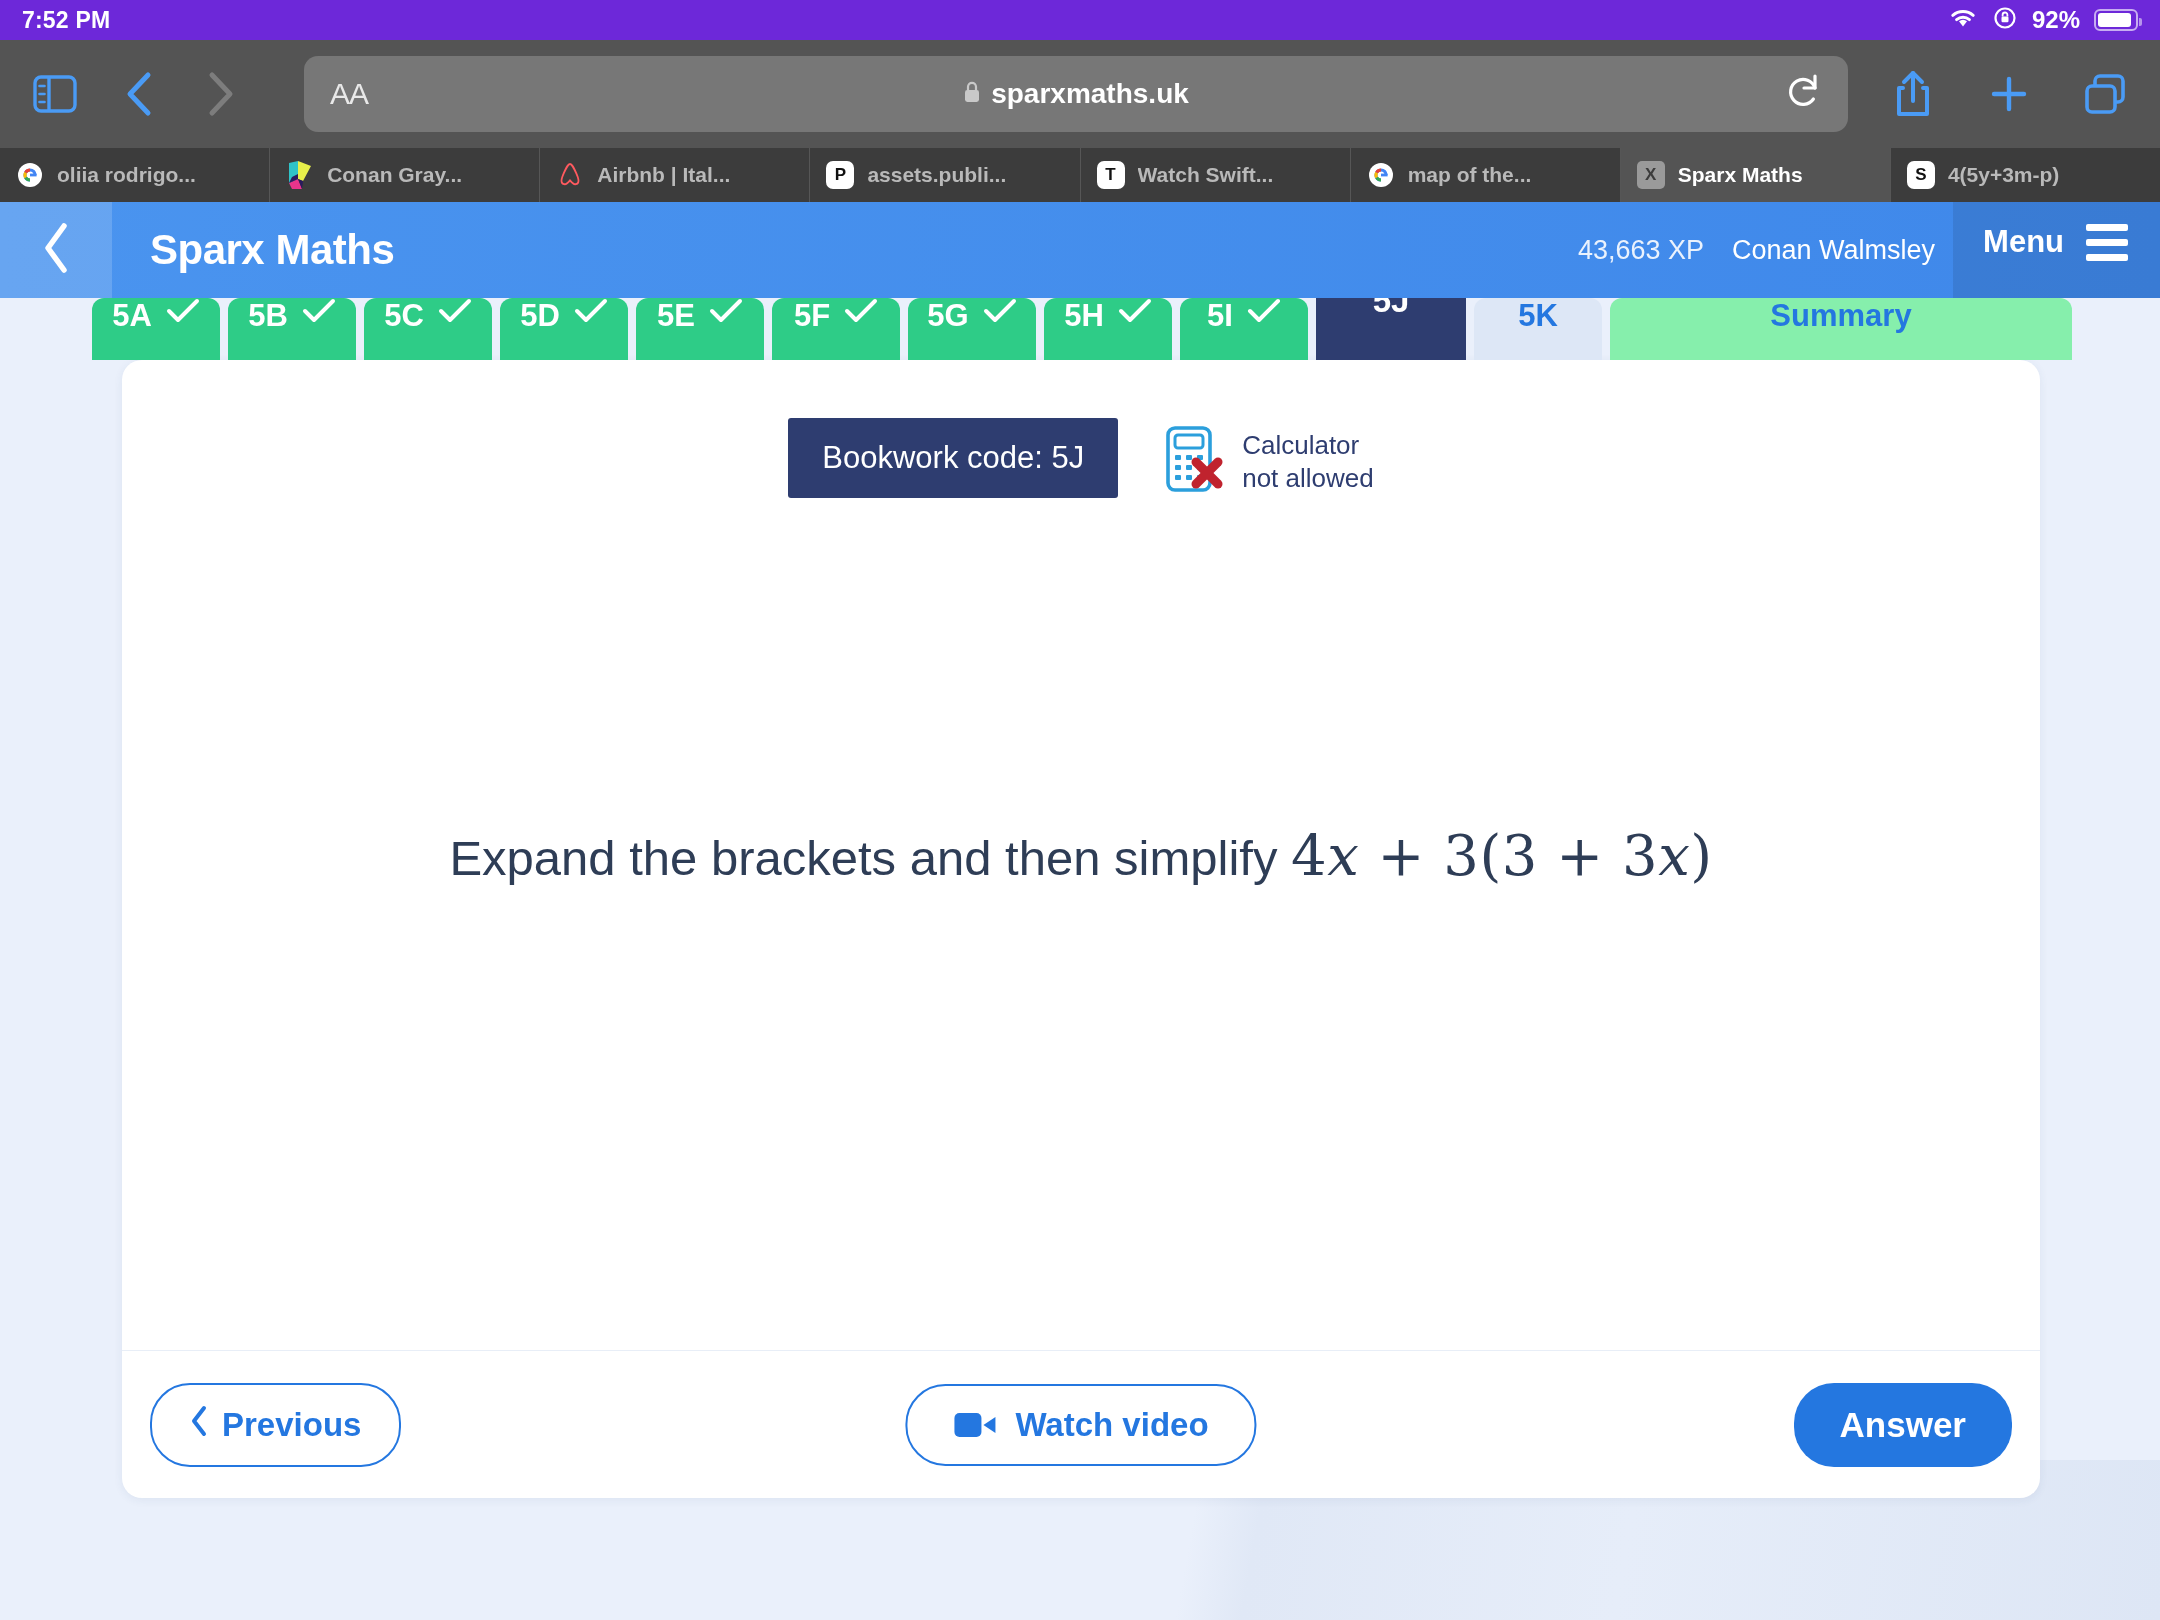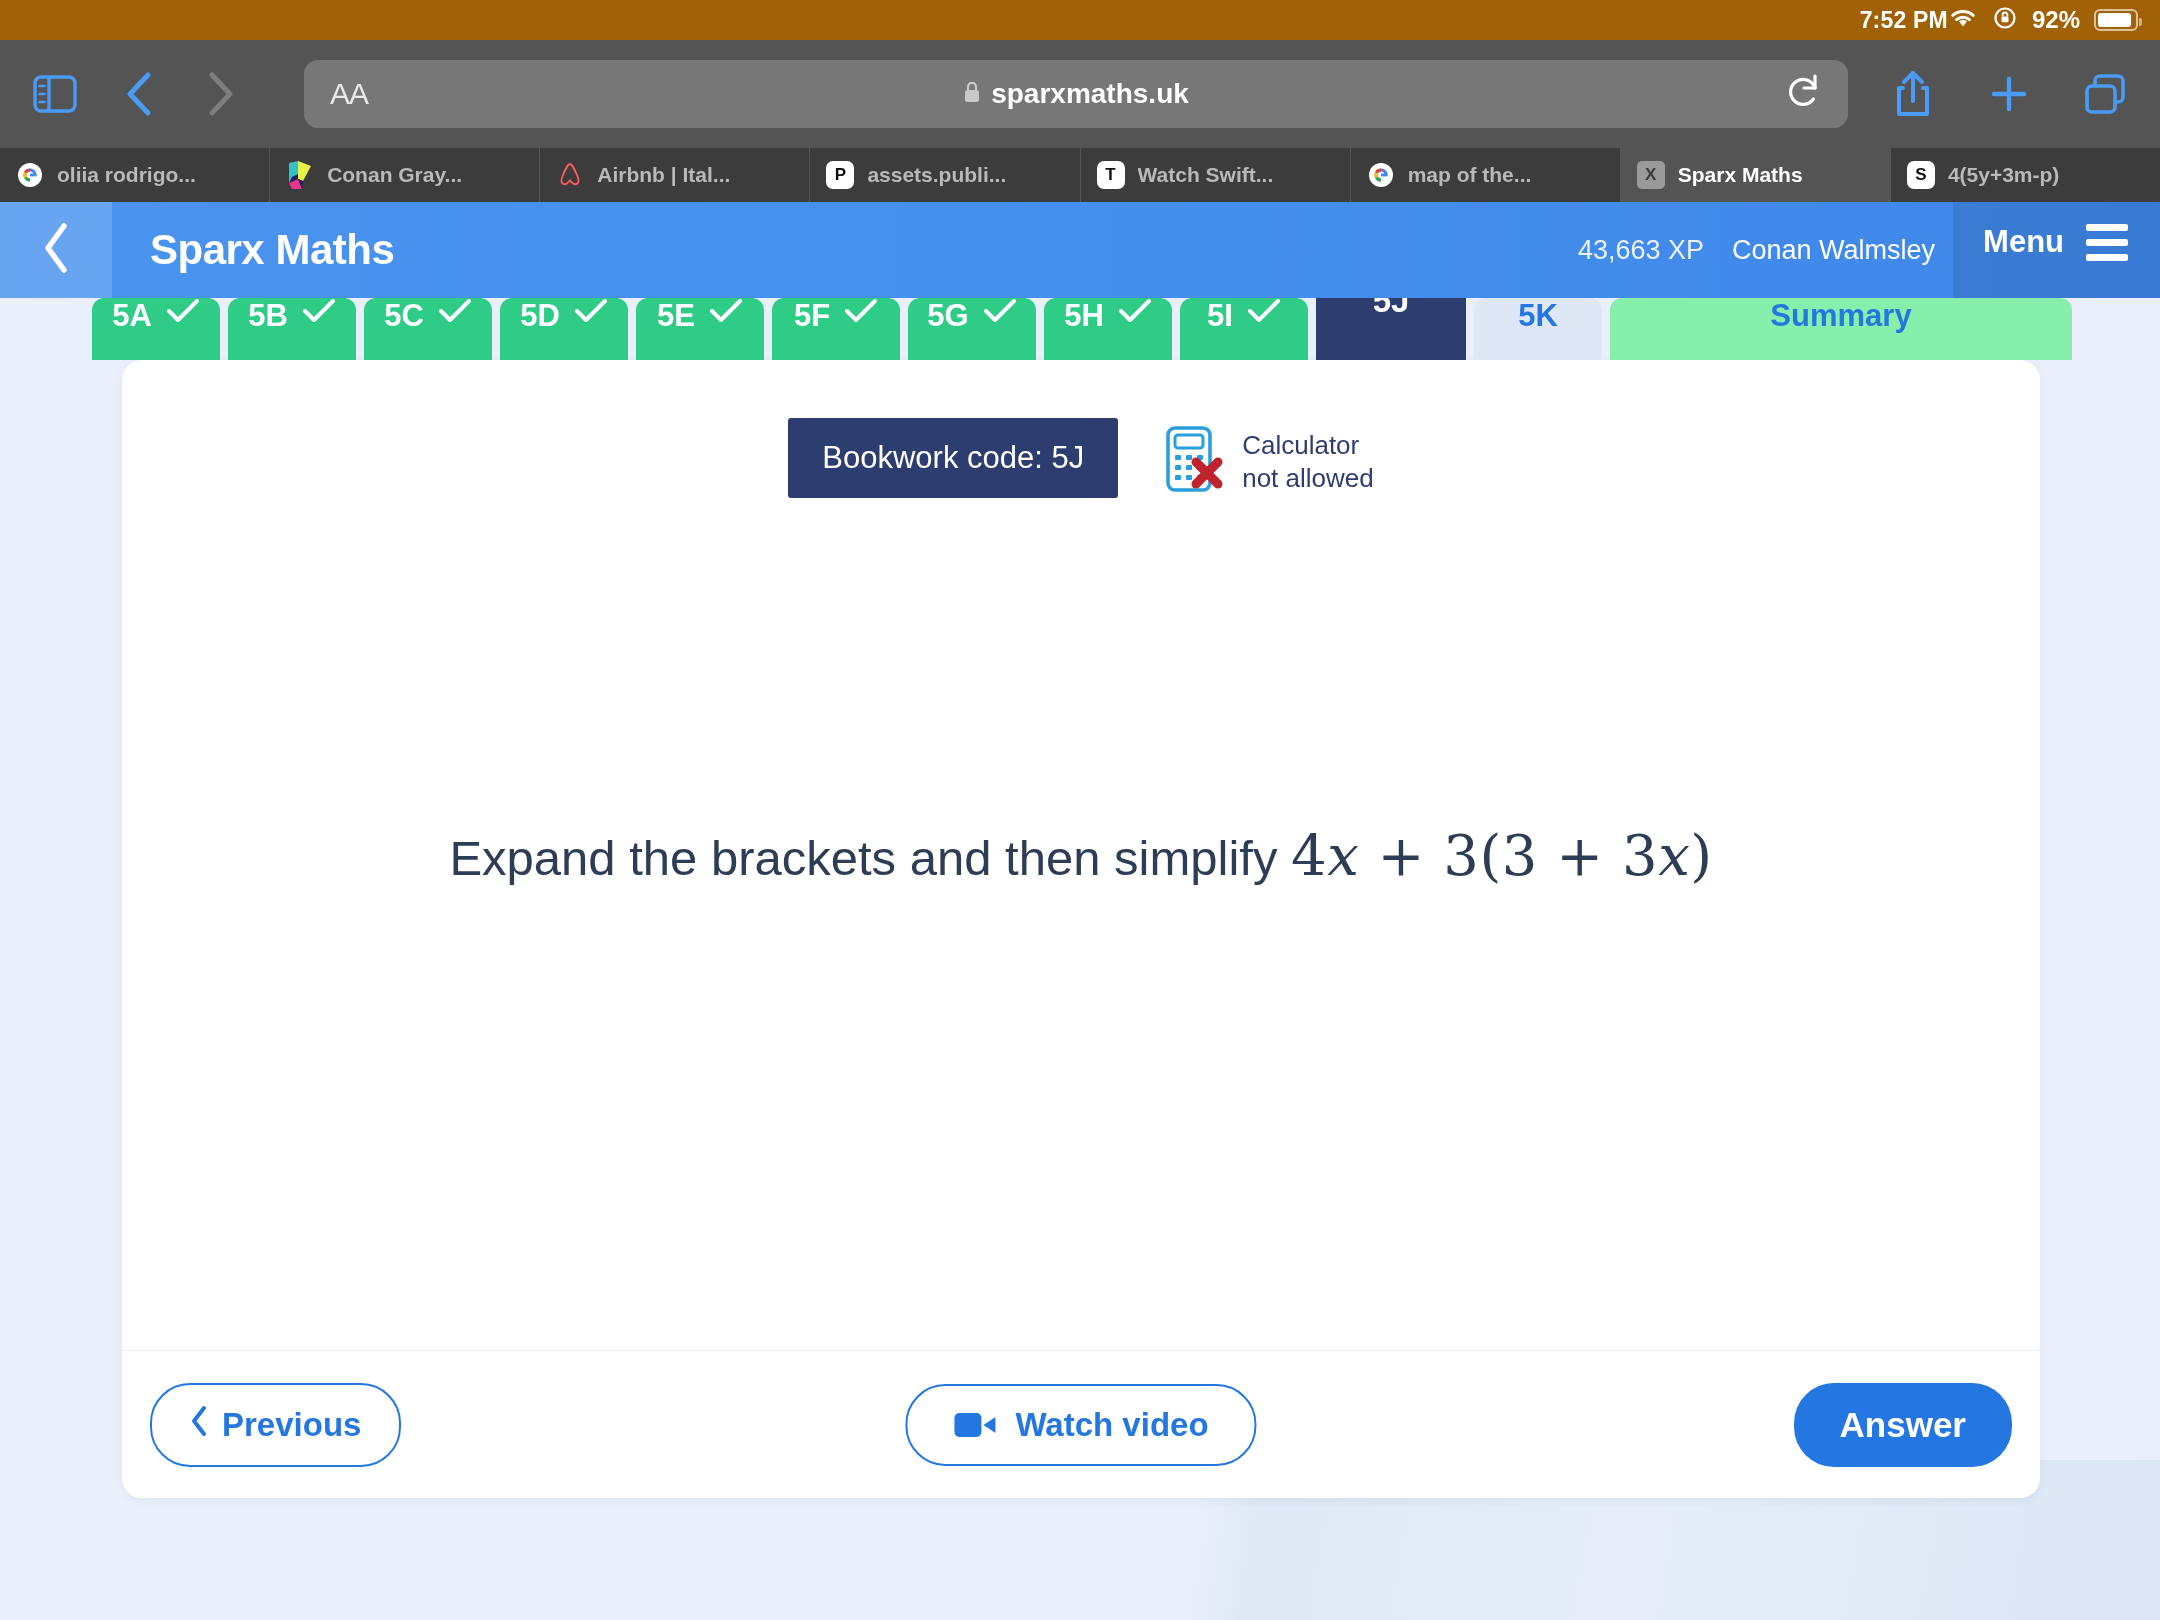--- a/index.html
+++ b/index.html
@@ -6,22 +6,22 @@
   html, body {
     width: 2160px; height: 1620px;
     font-family: "Liberation Sans", sans-serif;
     overflow: hidden;
     background: #eaf0fb;
   }
 
   
   .status-bar {
     height: 40px; width: 100%;
-    background: #a16207;
-    display: flex; align-items: center; justify-content: flex-end;
+    background: #6d28d9;
+    display: flex; align-items: center; justify-content: space-between;
     padding: 0 22px;
     color: #ffffff;
   }
   .status-time { font-size: 23px; font-weight: 700; letter-spacing: .2px; }
   .status-right { display: flex; align-items: center; gap: 14px; }
   .status-pct { font-size: 24px; font-weight: 600; }
   .batt {
     width: 44px; height: 22px; border: 2.5px solid rgba(255,255,255,.62);
     border-radius: 6px; position: relative; padding: 2px;
   }
@@ -44,21 +44,21 @@
     width: 62px; height: 62px;
     display: flex; align-items: center; justify-content: center;
     flex: 0 0 auto;
   }
   .tb-icon svg { display: block; }
   .nav-arrows { display: flex; align-items: center; gap: 20px; margin-left: 22px; }
 
   .urlbar {
     flex: 1 1 auto;
     margin: 0 28px 0 52px;
-    height: 68px;
+    height: 76px;
     background: #777777;
     border-radius: 14px;
     display: flex; align-items: center;
     position: relative;
     padding: 0 26px;
   }
   .aa { color: #e9e9e9; font-size: 30px; letter-spacing: -1px; font-weight: 400; }
   .url-center {
     position: absolute; left: 0; right: 0;
     display: flex; align-items: center; justify-content: center; gap: 10px;

